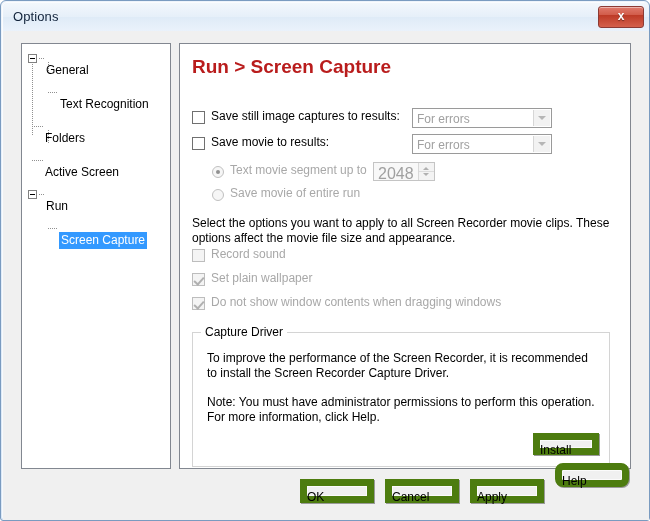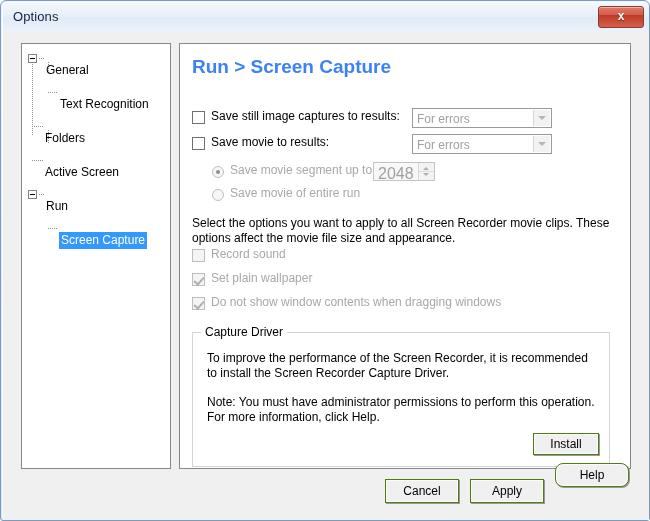--- a/index.html
+++ b/index.html
@@ -149,21 +149,21 @@
     width: 452px; height: 426px;
     background: #ffffff;
     border: 1px solid #828790;
     box-sizing: border-box;
   }
   .page-title {
     position: absolute;
     left: 12px; top: 12px;
     font-size: 19px;
     font-weight: bold;
-    color: #3b82f6;
+    color: #b91c1c;
   }
 
   
   .row { position: absolute; }
 
   .cb {
     position: absolute;
     width: 13px; height: 13px;
     box-sizing: border-box;
     border: 1px solid #707070;
@@ -310,24 +310,23 @@
     position: absolute;
     font-size: 12px;
     line-height: 15px;
   }
 
   
   .btn {
     position: absolute;
     box-sizing: border-box;
     background: #f0f0f0;
-    border: 1px solid #4d7c0f;
+    border: 7px solid #4d7c0f;
     box-shadow: 1px 1px 0 #9a9a9a, inset 0 0 0 1px #fbfbfb;
     font-size: 12px;
-    text-align: center;
     cursor: pointer;
     color: #000000;
   }
   .btn span {
     display: block;
     width: 100%;
   }
 
   .footer-btn { width: 74px; height: 24px; line-height: 22px; }
 </style>
@@ -407,21 +406,21 @@
         <div class="cb" style="left:0px; top:0px;"></div>
         <div class="cb-label">Save movie to results:</div>
       </div>
       <div class="combo" style="left:232px; top:90px;">
         <div class="combo-text">For errors</div>
         <div class="combo-arrow-btn"></div>
       </div>
 
       <div class="row" style="left:32px; top:122px;">
         <div class="radio selected" style="left:0px; top:0px;"></div>
-        <div class="radio-label">Save movie segment up to</div>
+        <div class="radio-label">Text movie segment up to</div>
       </div>
       <div class="spinner" style="left:193px; top:118px;">
         <div class="spinner-text">2048</div>
         <div class="spinner-btns">
           <div class="up"></div>
           <div class="dn"></div>
         </div>
         <div class="spinner-mid"></div>
       </div>
 
@@ -449,20 +448,23 @@
         <div class="groupbox-title">Capture Driver</div>
         <div class="group-text" style="left:14px; top:18px; width:390px;">To improve the performance of the Screen Recorder, it is recommended to install the Screen Recorder Capture Driver.</div>
         <div class="group-text" style="left:14px; top:62px; width:390px;">Note: You must have administrator permissions to perform this operation. For more information, click Help.</div>
         <div class="btn" style="left:340px; top:100px; width:66px; height:22px; line-height:20px;">
           <span>Install</span>
         </div>
       </div>
 
     </div>
 
+    <div class="btn footer-btn" style="left:297px; top:448px;">
+      <span>OK</span>
+    </div>
     <div class="btn footer-btn" style="left:382px; top:448px;">
       <span>Cancel</span>
     </div>
     <div class="btn footer-btn" style="left:467px; top:448px;">
       <span>Apply</span>
     </div>
     <div class="btn footer-btn" style="left:552px; top:432px;border-radius:8px;">
       <span>Help</span>
     </div>
 

